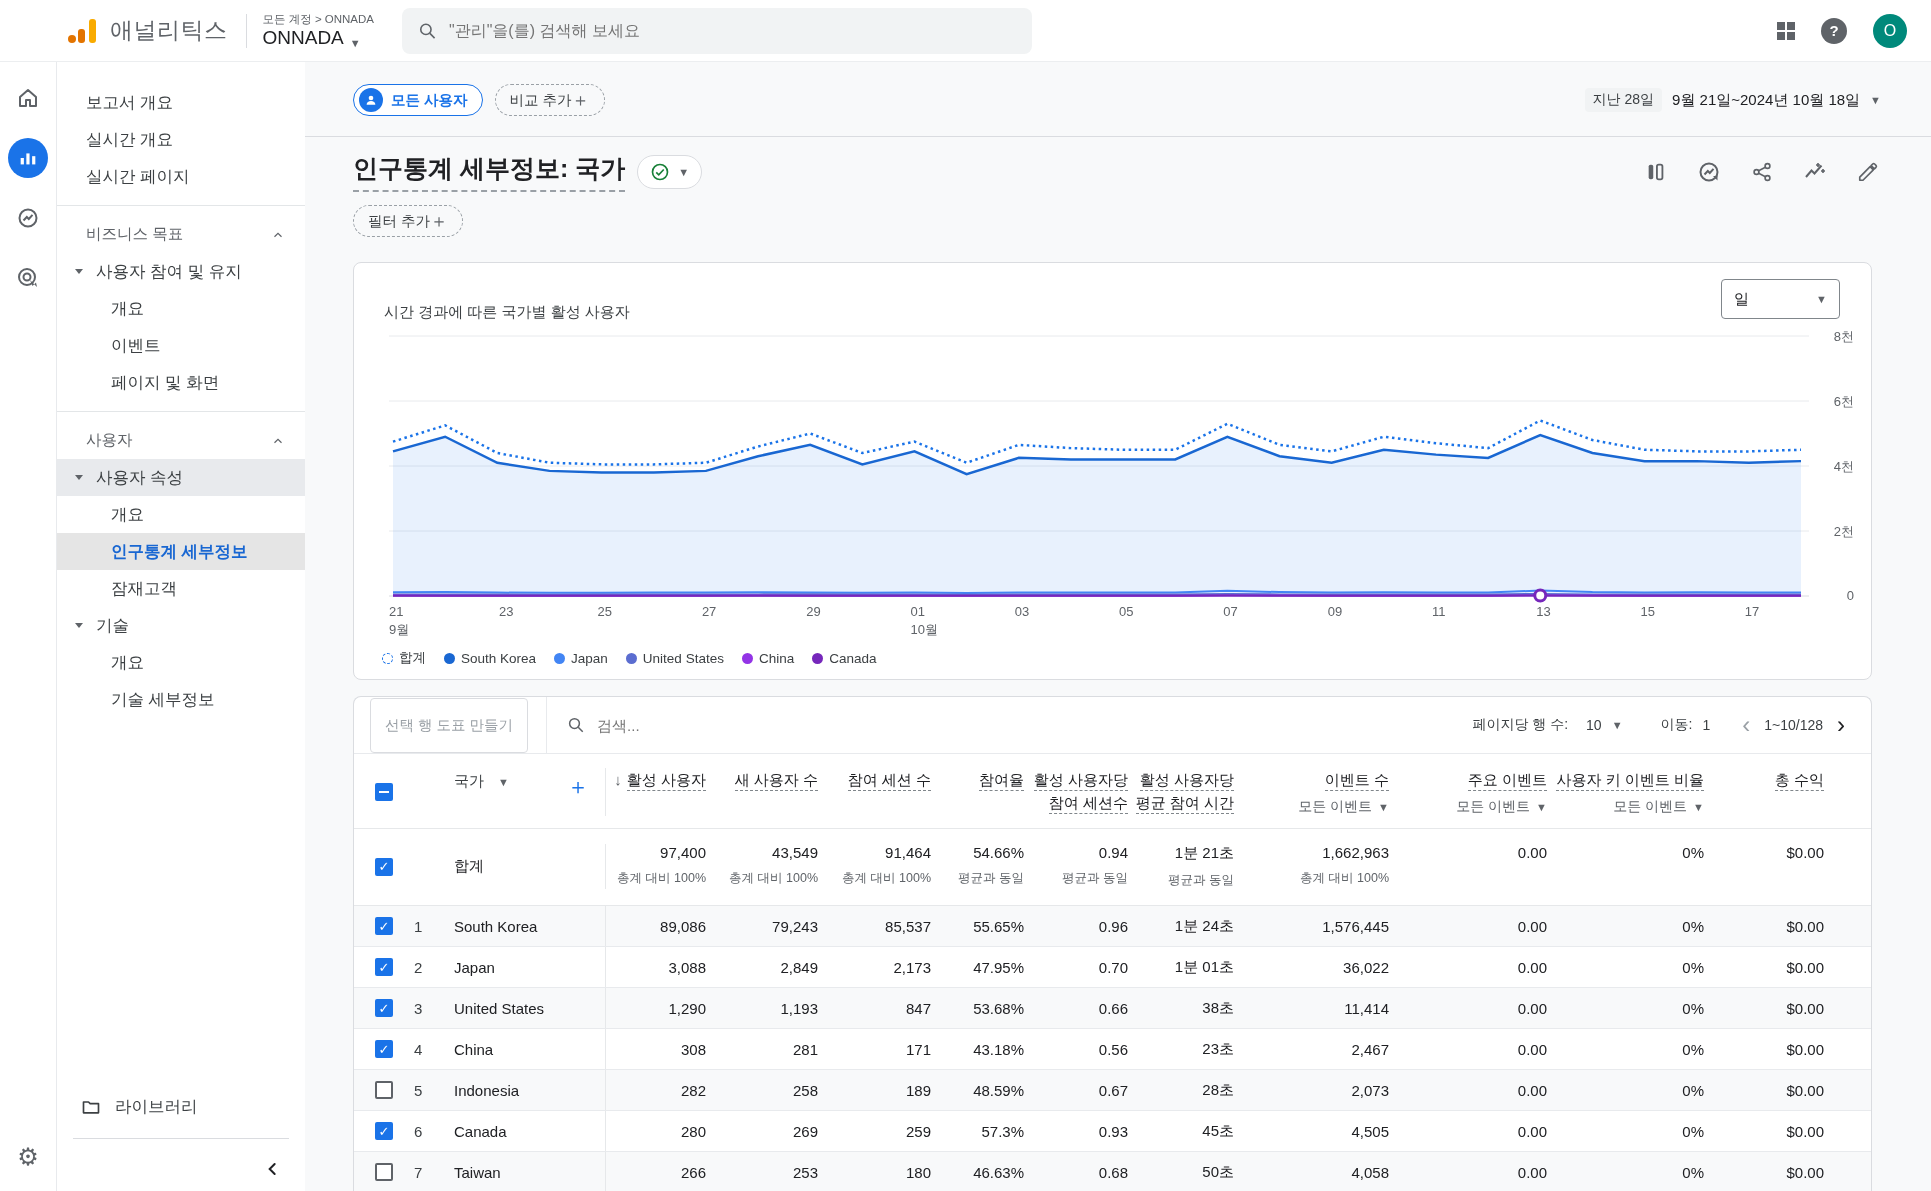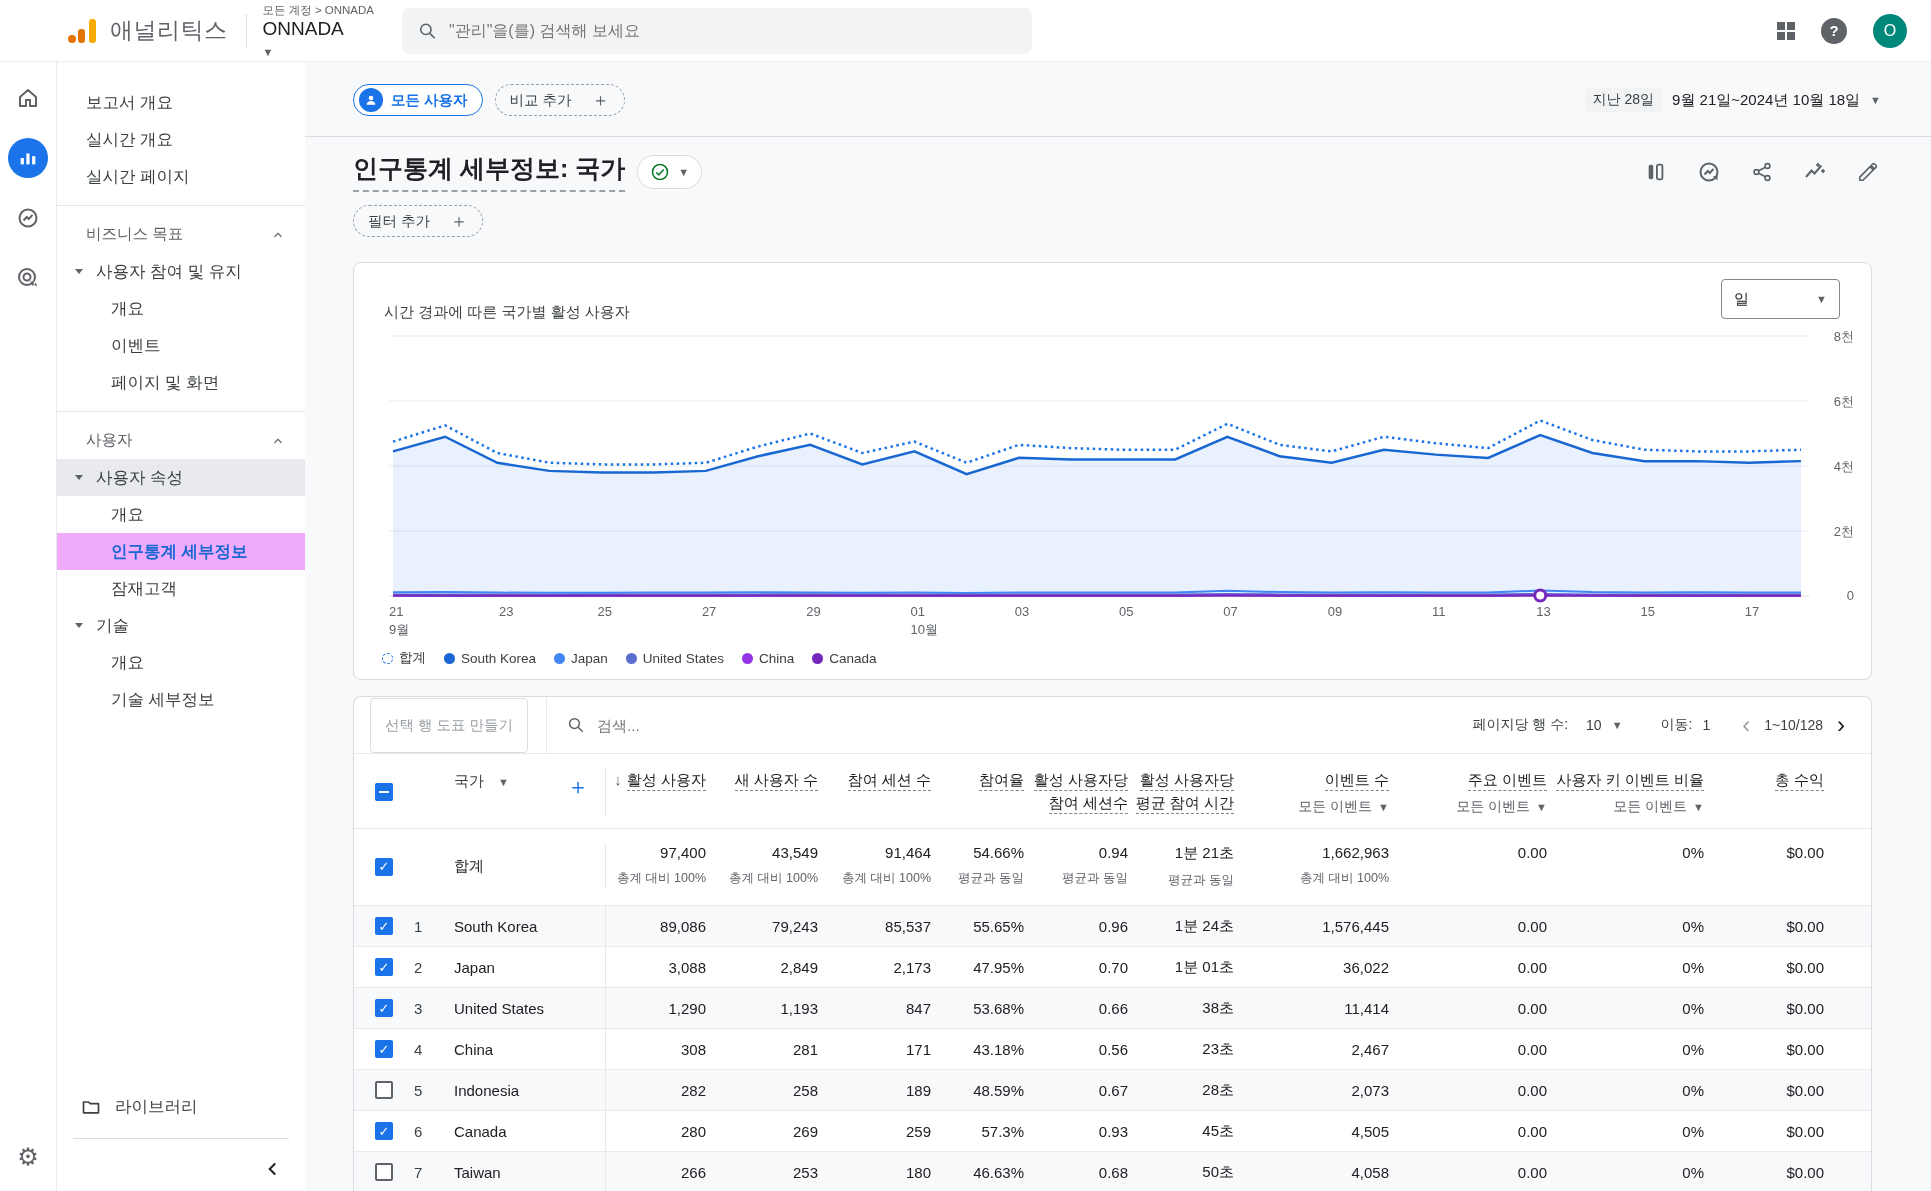--- a/index.html
+++ b/index.html
@@ -10,21 +10,21 @@
   .topbar { height:62px; display:flex; align-items:center; background:#fff; border-bottom:1px solid #eceef0;padding-left:46px; }
   .logo-area { display:flex; align-items:center; padding-left:22px; }
   .ga-logo { position:relative; width:30px; height:28px; margin-right:12px; }
   .ga-logo .bar-r { position:absolute; right:2px; bottom:2px; width:7px; height:24px; background:#f9ab00; border-radius:3px; }
   .ga-logo .bar-m { position:absolute; left:10px; bottom:2px; width:7px; height:14px; background:#e37400; border-radius:3px; }
   .ga-logo .dot   { position:absolute; left:0; bottom:2px; width:8px; height:8px; background:#e37400; border-radius:50%; }
   .product-name { font-size:23px; color:#5f6368; letter-spacing:0.5px; }
   .vdiv { width:1px; height:34px; background:#dadce0; margin:0 16px 0 18px; }
   .account-block { display:flex; flex-direction:column; justify-content:center; }
   .breadcrumb { font-size:11.5px; color:#5f6368; }
-  .account-row { display:flex; align-items:flex-start; gap:6px; font-size:19px; color:#202124;flex-direction:column; }
+  .account-row { display:flex; align-items:flex-end; gap:6px; font-size:19px; color:#202124; }
   .caret { font-size:11px; color:#5f6368; }
   .search-box { margin-left:28px; width:630px; height:46px; background:#f1f3f4; border-radius:8px;
     display:flex; align-items:center; padding:0 16px; gap:12px; }
   .search-box input { border:none; outline:none; background:transparent; font-size:16px; color:#5f6368; width:100%;
     font-family:inherit; }
   .topbar-right { margin-left:auto; display:flex; align-items:center; gap:26px; padding-right:24px; }
   .apps-grid { width:18px; height:18px; display:grid; grid-template-columns:8px 8px; grid-template-rows:8px 8px; gap:2px; }
   .apps-grid span { background:#5f6368; }
   .help-btn { width:26px; height:26px; border-radius:50%; background:#5f6368; color:#fff; font-size:15px; font-weight:bold;
     display:flex; align-items:center; justify-content:center; }
@@ -38,35 +38,35 @@
   .rail-icon { width:40px; height:40px; display:flex; align-items:center; justify-content:center; border-radius:50%; }
   .rail-icon.active { background:#1a73e8; }
   .rail-gear { margin-top:auto; margin-bottom:20px; font-size:24px; color:#5f6368; }
 
   .sidebar { width:248px; background:#fff; padding-top:22px; position:relative; flex-shrink:0; font-size:16.5px; color:#3c4043; }
   .nav-item { height:37px; display:flex; align-items:center; padding-left:29px; cursor:pointer; }
   .nav-section { height:37px; display:flex; align-items:center; padding-left:29px; padding-right:20px; color:#5f6368; font-size:15.5px; }
   .nav-section .chev-up { margin-left:auto; }
   .nav-group { height:37px; display:flex; align-items:center; padding-left:18px; gap:13px; }
   .nav-sub { height:37px; display:flex; align-items:center; padding-left:54px; }
-  .nav-sub.selected { background:#f0abfc; color:#1967d2; font-weight:bold; }
+  .nav-sub.selected { background:#e5e5e5; color:#1967d2; font-weight:bold; }
   .nav-group.active-parent { background:#e8eaed; }
   .nav-divider { height:1px; background:#e3e6e8; margin:10px 0; }
   .tri-down { width:0; height:0; border-left:4.5px solid transparent; border-right:4.5px solid transparent; border-top:5.5px solid #5f6368; }
   .sidebar-library { position:absolute; bottom:64px; left:0; right:0; height:40px; display:flex; align-items:center; gap:14px; padding-left:24px; }
   .sidebar-bottom-div { position:absolute; bottom:52px; left:16px; right:16px; height:1px; background:#dadce0; }
   .collapse-btn { position:absolute; bottom:12px; right:22px; }
 
   
   .main { flex:1; background:#f8f9fa; padding-left:48px; position:relative; overflow:hidden; }
   .chips-row { padding-top:22px; padding-right:50px; display:flex; align-items:center; }
   .chip-all-users { height:32px; border:1px solid #1a73e8; border-radius:16px; background:#fff; display:flex;
     align-items:center; gap:8px; padding:0 14px 0 5px; color:#1a73e8; font-size:14.5px; font-weight:bold; }
   .person-badge { width:24px; height:24px; border-radius:50%; background:#1a73e8; display:flex; align-items:center; justify-content:center; }
-  .chip-dashed { height:32px; border:1px dashed #9aa0a6; border-radius:16px; display:flex; align-items:center; gap:20px;
+  .chip-dashed { height:32px; border:1px dashed #9aa0a6; border-radius:16px; display:flex; align-items:center; gap:0;
     padding:0 14px; color:#3c4043; font-size:14.5px; margin-left:12px; background:transparent; }
   .chip-dashed .plus { font-size:18px; color:#5f6368; font-weight:400; }
   .date-area { margin-left:auto; display:flex; align-items:center; gap:10px; font-size:15px; }
   .date-preset { background:#f1f3f4; border-radius:4px; padding:3px 8px; color:#3c4043; font-size:14px; }
   .main-divider { height:1px; background:#dadce0; margin-top:20px; margin-left:-48px; }
   .title-row { margin-top:15px; padding-right:52px; display:flex; align-items:center; }
   .page-title { font-size:25px; color:#202124; border-bottom:2px dashed #9aa0a6; padding-bottom:5px; }
   .verified-pill { margin-left:12px; height:34px; border:1px solid #dadce0; border-radius:17px; background:#fff;
     display:flex; align-items:center; gap:8px; padding:0 12px; }
   .title-actions { margin-left:auto; display:flex; align-items:center; gap:30px; }

